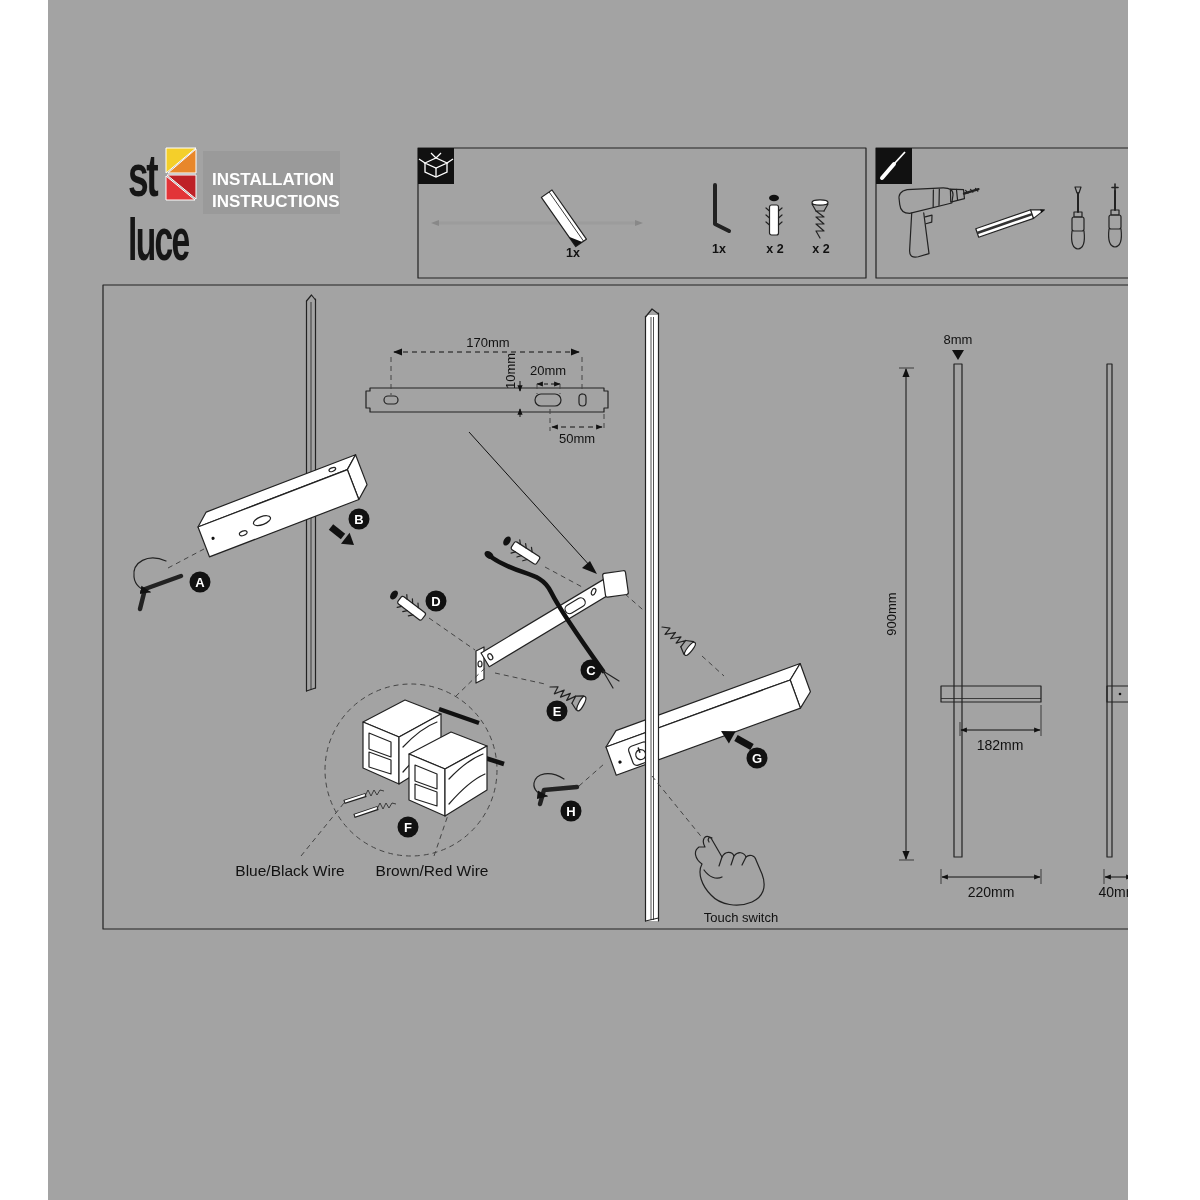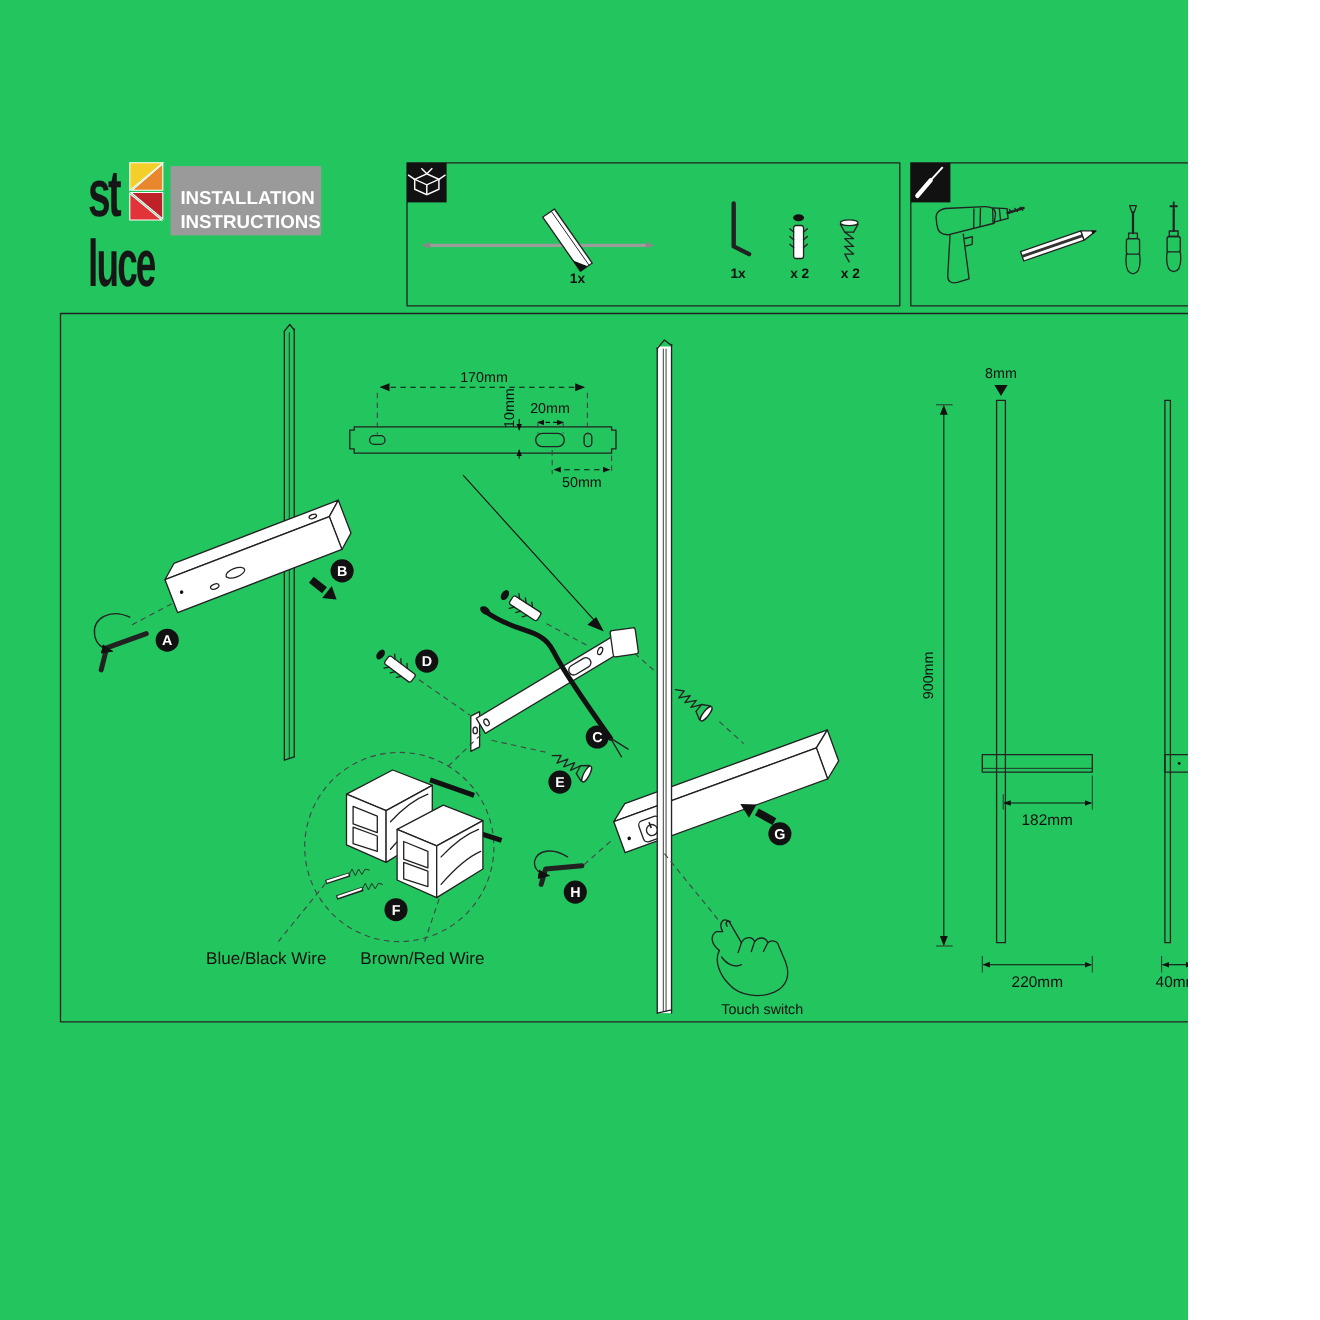--- a/index.html
+++ b/index.html
@@ -1,17 +1,17 @@
 <!DOCTYPE html>
 <html><head>
 <meta charset="utf-8">
 <style>
   html,body{margin:0;padding:0;background:#fff;}
-  #page{position:relative;width:1080px;height:1200px;background:#22c55e;overflow:hidden;
-        font-family:"Liberation Sans",sans-serif;}
+  #page{position:relative;width:1080px;height:1200px;background:#a3a3a3;overflow:hidden;
+        font-family:"Liberation Sans",sans-serif;margin-left:48px;}
   #scene{position:absolute;left:0;top:0;}
   
   #logo{position:absolute;left:80px;top:142px;}
   #title-box{position:absolute;left:155px;top:151px;width:128px;height:43px;background:#9A9A9A;
              color:#fff;font-weight:bold;font-size:17px;line-height:22px;padding:18px 0 2px 9px;}
   #info{position:absolute;left:153px;top:205px;font-size:17px;line-height:23.5px;color:#111;}
   
   .ln{fill:none;stroke:#222;stroke-width:1.2;stroke-linejoin:round;stroke-linecap:round;}
   .lnf{fill:#fff;stroke:#222;stroke-width:1.2;stroke-linejoin:round;}
   .thin{fill:none;stroke:#222;stroke-width:0.8;}

